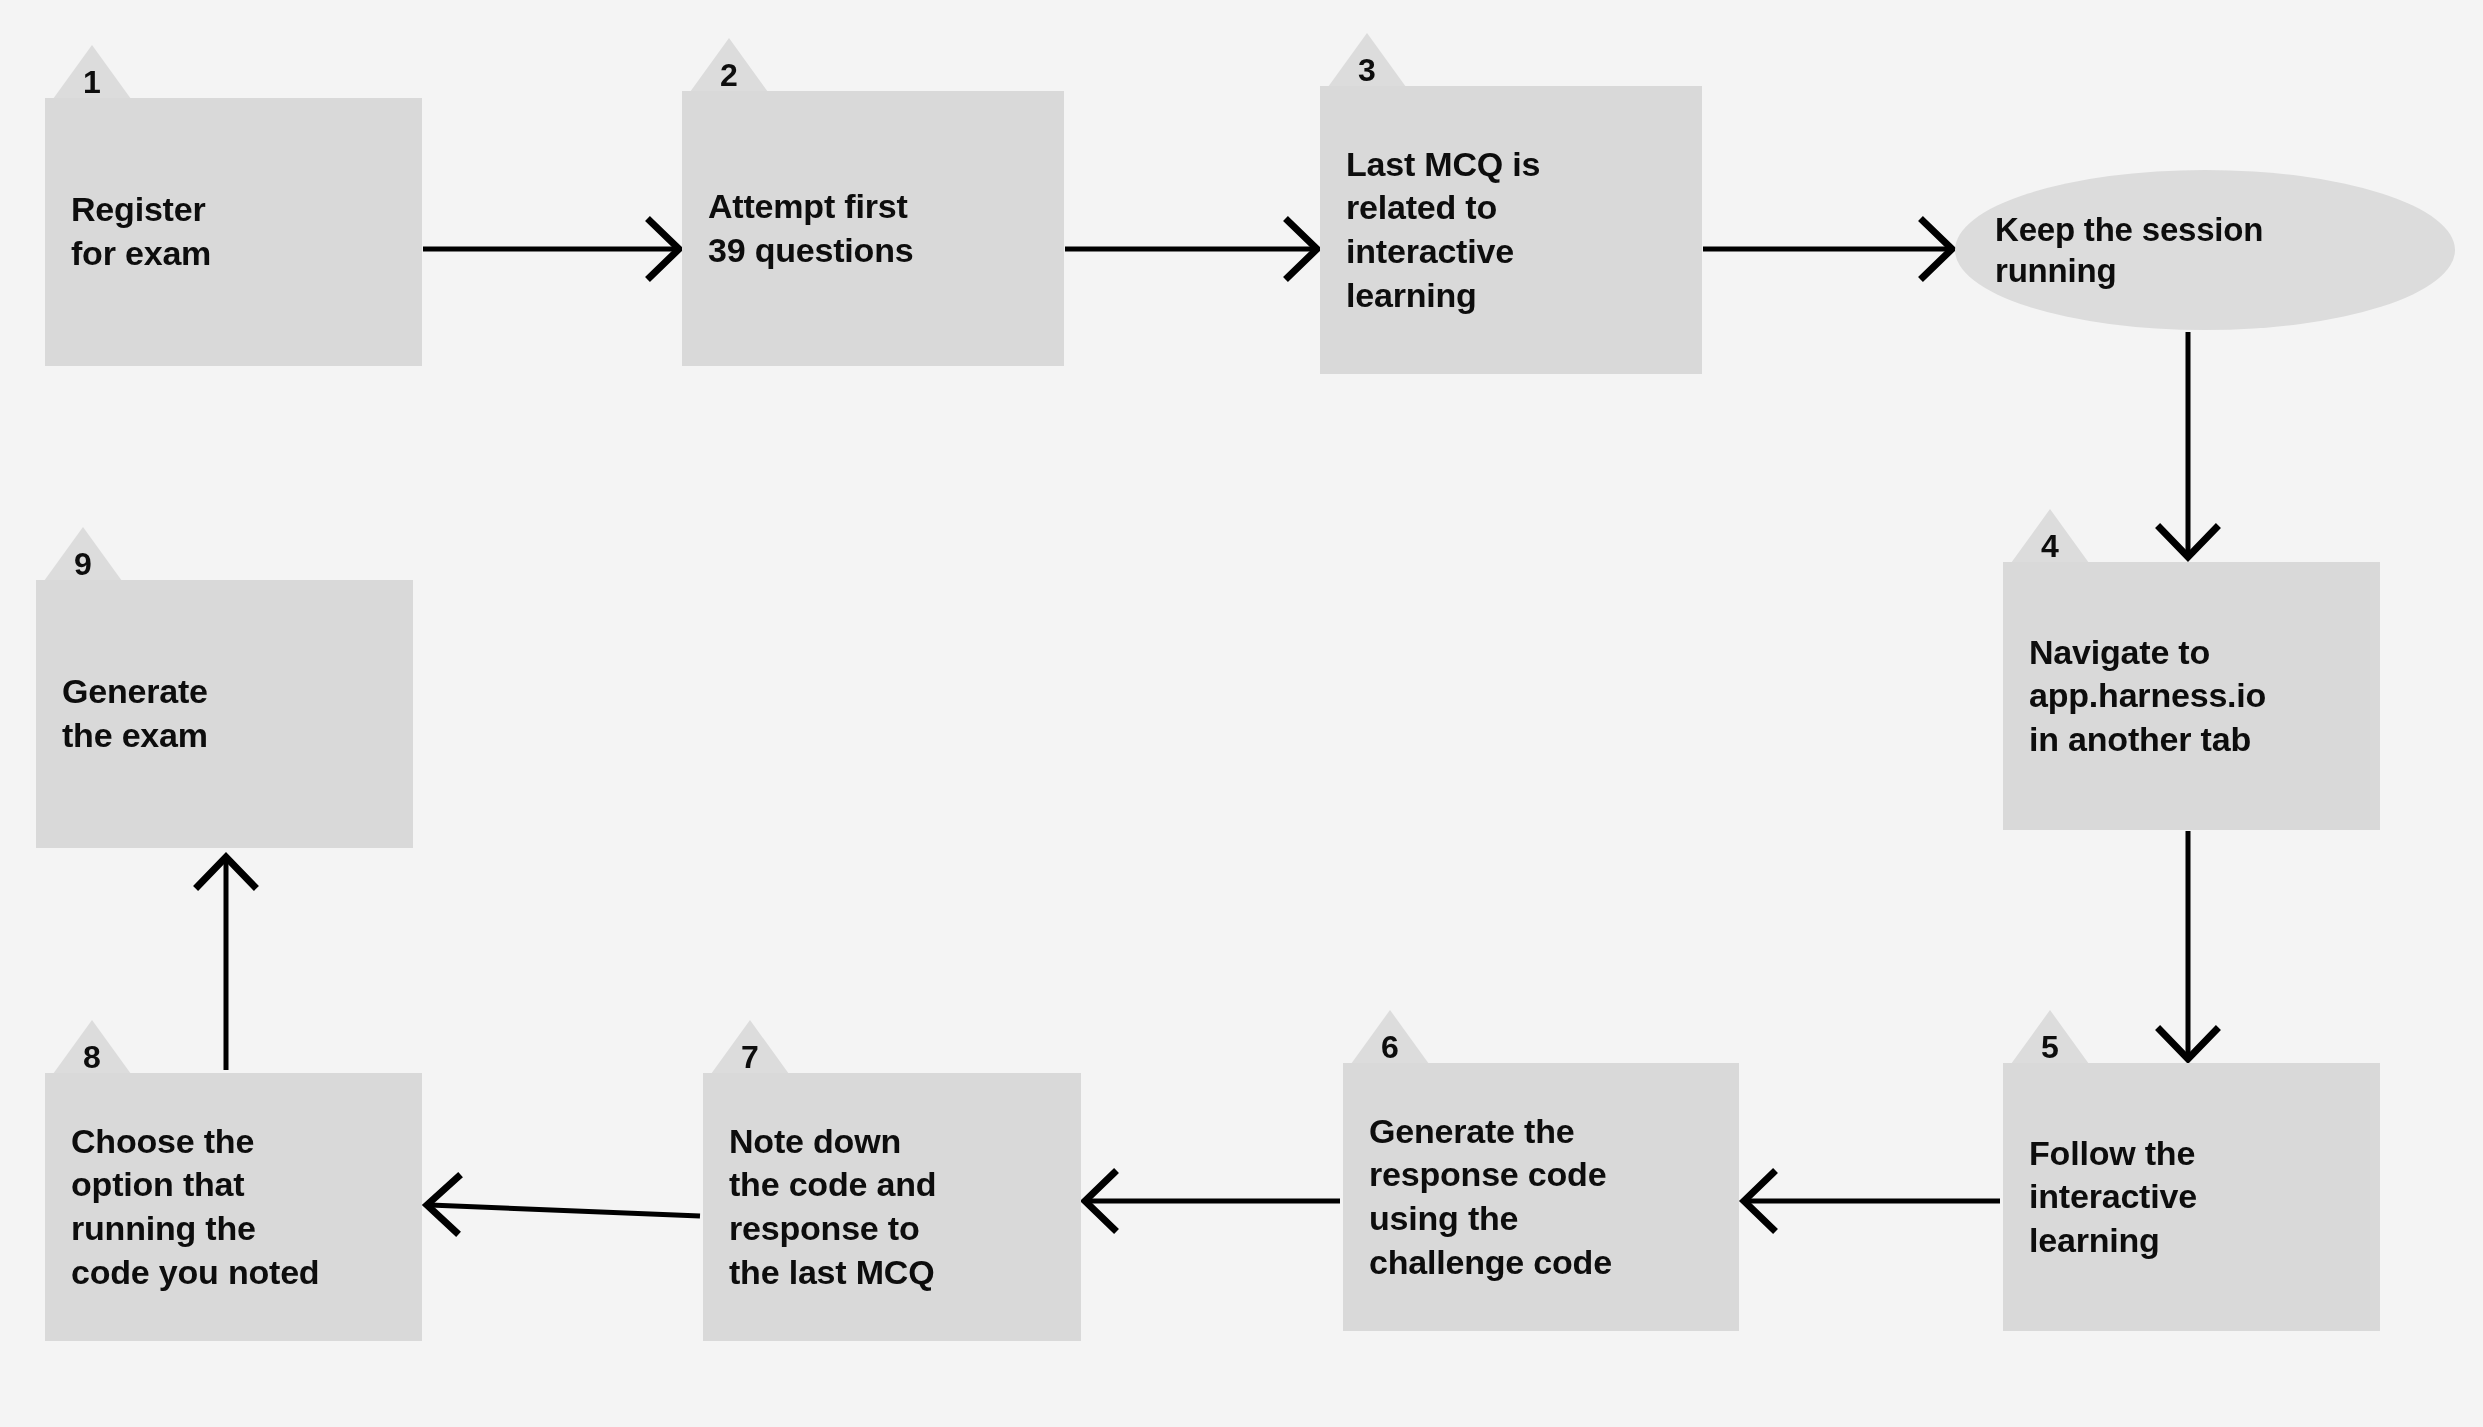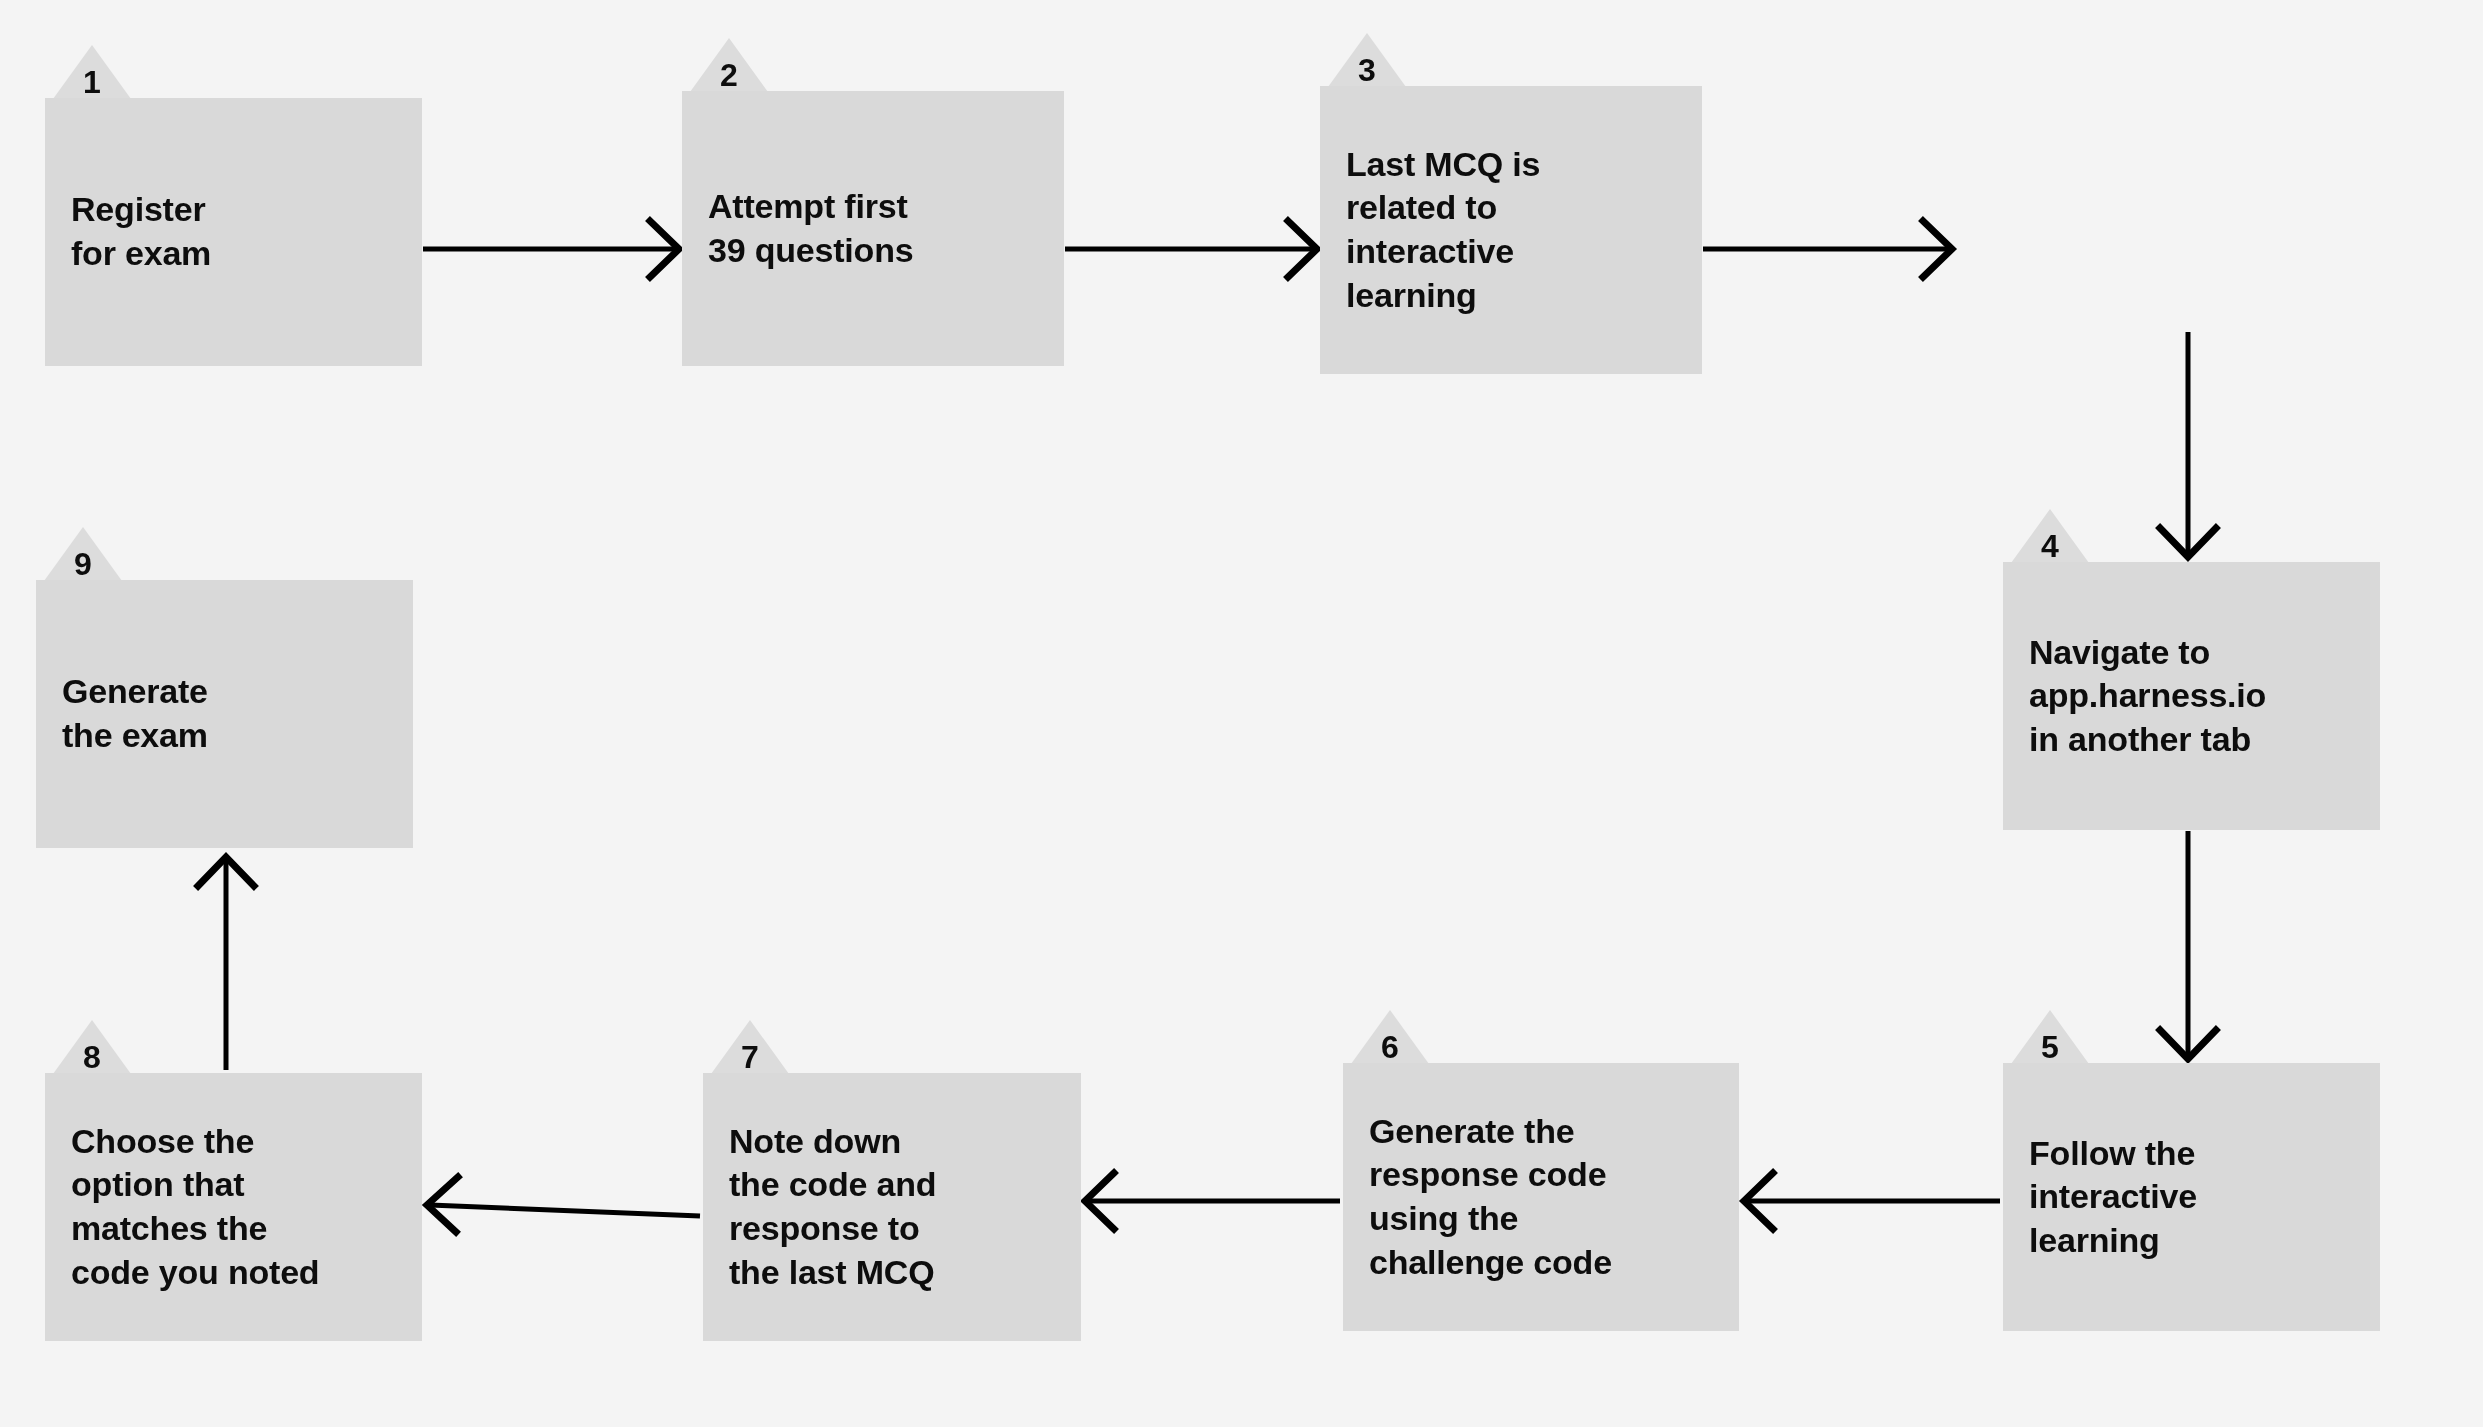--- a/index.html
+++ b/index.html
@@ -187,20 +187,26 @@
       <div class="badge-num">3</div>
     </div>
     <div class="node-shape">
       <div class="node-label">Last MCQ is
 related to
 interactive
 learning</div>
     </div>
   </div>
 
+  <div class="node ellipse" style="left:1955px; top:170px; width:500px; height:160px;">
+    <div class="node-shape">
+      <div class="node-label">Keep the session
+running</div>
+    </div>
+  </div>
 
   <div class="node rect" style="left:2003px; top:562px; width:377px; height:268px;">
     <div class="badge">
       <div class="badge-tri"></div>
       <div class="badge-num">4</div>
     </div>
     <div class="node-shape">
       <div class="node-label">Navigate to
 app.harness.io
 in another tab</div>
@@ -246,21 +252,21 @@
   </div>
 
   <div class="node rect" style="left:45px; top:1073px; width:377px; height:268px;">
     <div class="badge">
       <div class="badge-tri"></div>
       <div class="badge-num">8</div>
     </div>
     <div class="node-shape">
       <div class="node-label">Choose the
 option that
-matches the
+running the
 code you noted</div>
     </div>
   </div>
 
   <div class="node rect" style="left:36px; top:580px; width:377px; height:268px;">
     <div class="badge">
       <div class="badge-tri"></div>
       <div class="badge-num">9</div>
     </div>
     <div class="node-shape">

